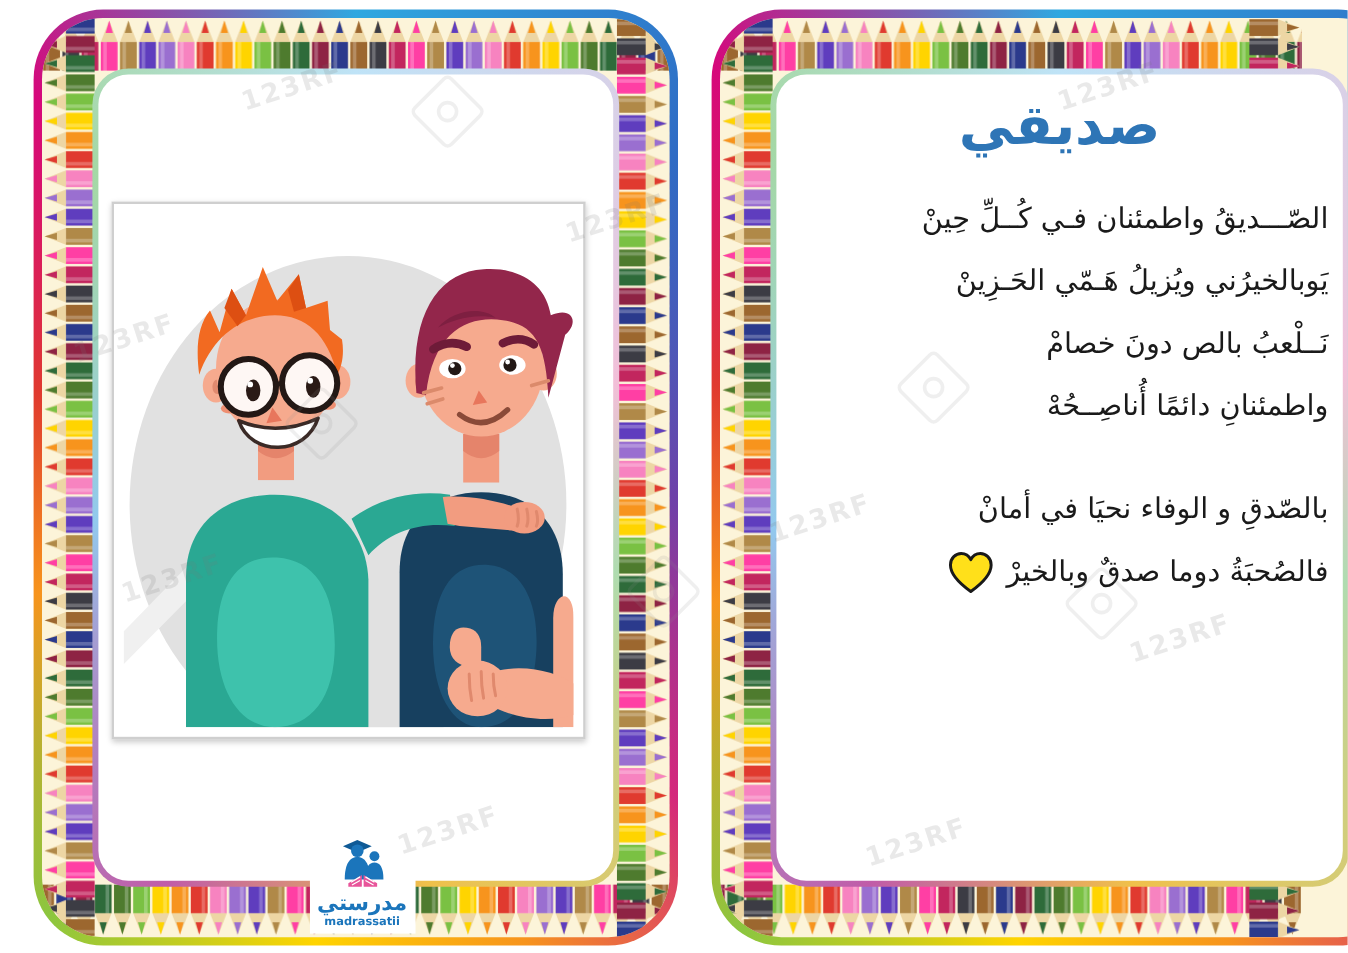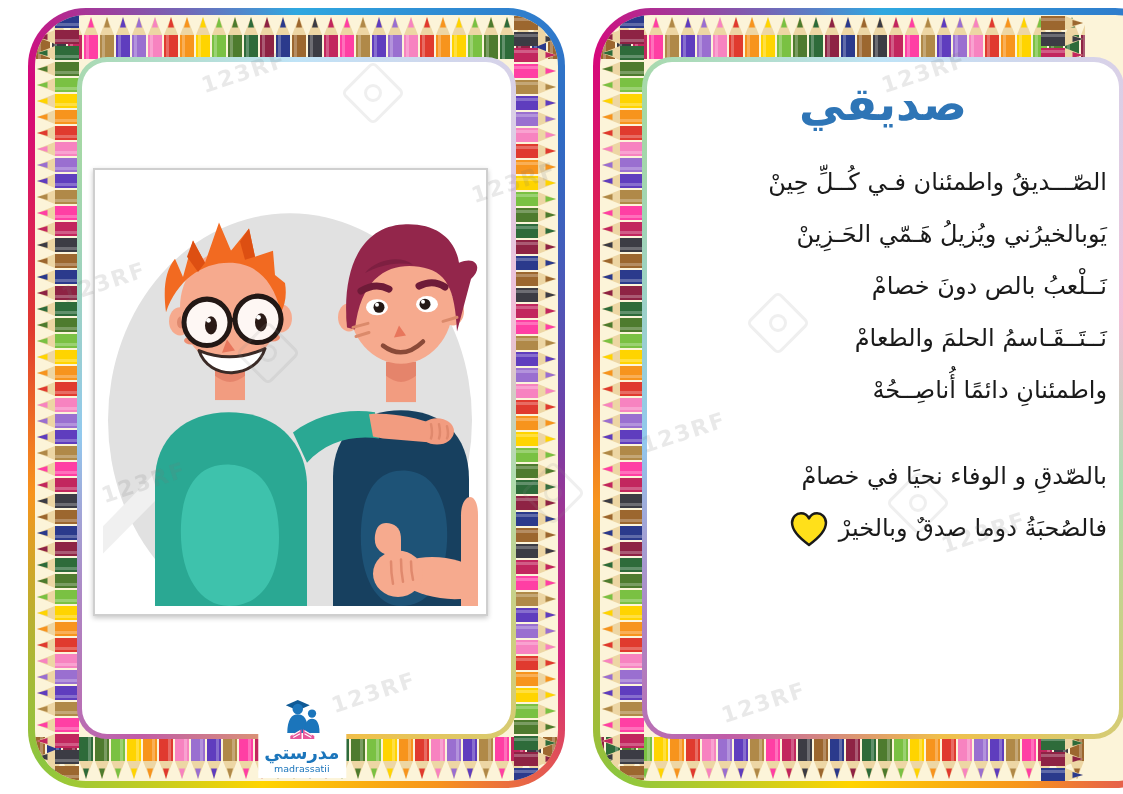--- a/index.html
+++ b/index.html
@@ -38,21 +38,21 @@
     position:absolute;left:11px;top:106px;width:395px;height:448px;
     background:#fff;border:2px solid #CFCFCF;box-sizing:border-box;
     box-shadow:0 2px 5px rgba(0,0,0,0.22);padding:8px;
   }
   .image-frame svg{display:block;width:100%;height:100%;}
   .logo{
     position:absolute;left:50%;bottom:10px;transform:translateX(-44%);
     width:84px;background:#ffffff;text-align:center;z-index:6;padding:3px 2px 4px;
   }
   .logo-ar{color:#1B75BB;font-size:18px;font-weight:bold;line-height:20px;}
-  .logo-la{color:#1B75BB;font-size:9.5px;font-weight:normal;line-height:11px;}
+  .logo-la{color:#1B75BB;font-size:9.5px;font-weight:bold;line-height:11px;}
   
   .page-title{
     margin-top:12px;text-align:center;font-size:46px;font-weight:bold;
     direction:rtl;line-height:60px;
   }
   .poem{
     direction:rtl;text-align:right;padding:0 12px 0 6px;margin-top:22px;
     font-size:24px;color:#1A1A1A;line-height:52px;
   }
   .poem-line{white-space:nowrap;}
@@ -331,23 +331,22 @@
           <rect width="766" height="44" fill="url(#pR)"></rect>
         </g>
     </svg>
     <div class="ring">
       <div class="content">
         <div class="page-title" style="color: rgb(46, 117, 182);">صديقي</div>
         <div class="poem">
           <div class="poem-line">الصّـــديقُ واطمئنان فـي كُــلِّ حِينْ</div>
           <div class="poem-line">يَوبالخيرُني ويُزيلُ هَـمّي الحَـزِينْ</div>
           <div class="poem-line">نَــلْعبُ بالص دونَ خصامْ</div>
-          <div class="poem-line">نَــتَــقَـاسمُ الحلمَ والطعامْ</div>
           <div class="poem-line">واطمئنانِ دائمًا أُناصِــحُهْ</div>
-          <div class="poem-line stanza-gap">بالصّدقِ و الوفاء  نحيَا في خصامْ</div>
+          <div class="poem-line stanza-gap">بالصّدقِ و الوفاء  نحيَا في أمانْ</div>
           <div class="poem-line">
             <span>فالصُحبَةُ دوما صدقٌ وبالخيرْ</span><svg class="heart" viewBox="0 0 38 36">
               <path d="M19 33 C8.5 25.5 2.5 18.5 2.5 11.5 C2.5 5.8 6.8 2.2 11.2 2.2 C14.6 2.2 17.5 4.2 19 7.2 C20.5 4.2 23.4 2.2 26.8 2.2 C31.2 2.2 35.5 5.8 35.5 11.5 C35.5 18.5 29.5 25.5 19 33 Z" stroke-width="2.4" stroke-linejoin="round" fill="#FFE01A" stroke="#1A1A1A"></path>
             </svg>
           </div>
         </div>
       </div>
     </div>
   </div>
 </div>

